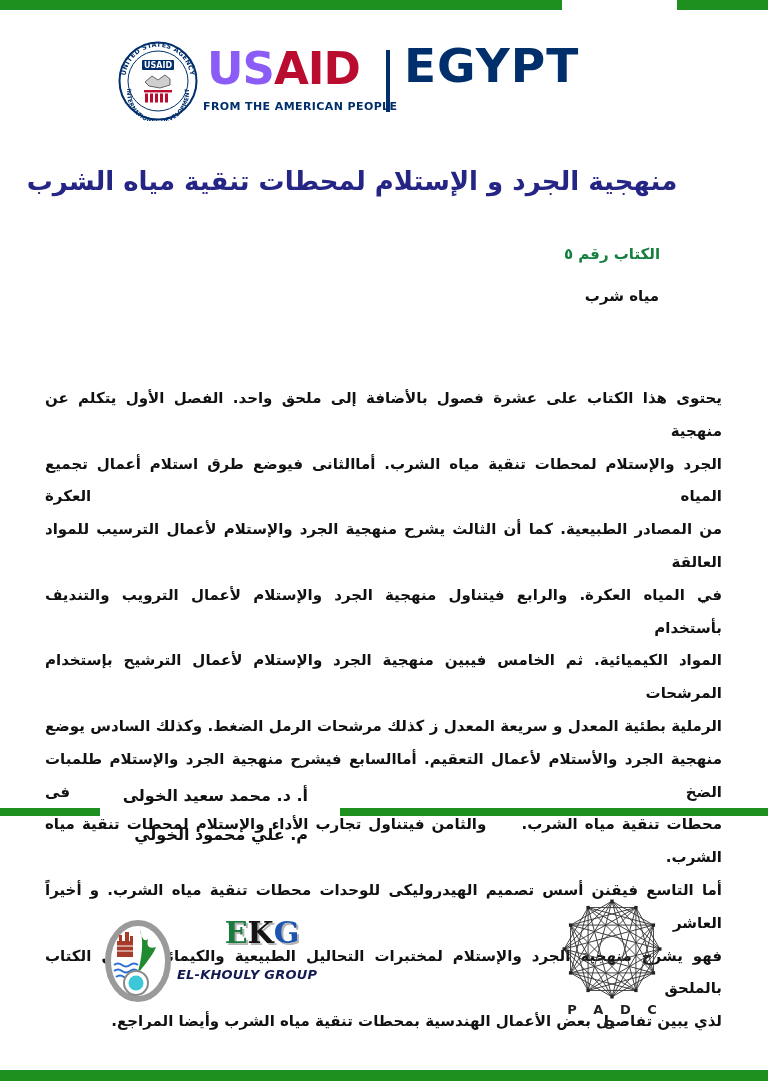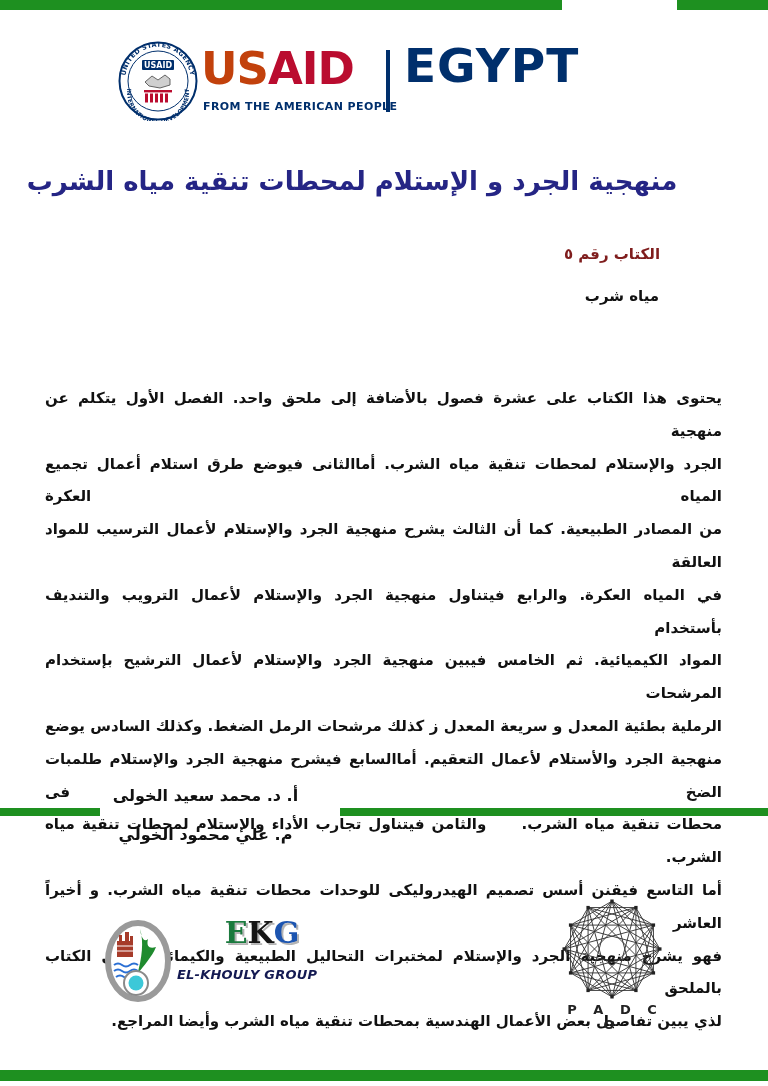--- a/index.html
+++ b/index.html
@@ -3,52 +3,52 @@
 <meta charset="utf-8">
 <style>
   html,body{margin:0;padding:0;background:#fff;}
   .page{position:relative;width:768px;height:1086px;margin:0 auto;background:#fff;
         font-family:"DejaVu Sans",sans-serif;overflow:hidden;}
 
   
   .usaid-seal{position:absolute;left:118px;top:41px;width:80px;height:80px;}
   .usaid-wordmark{position:absolute;left:201px;top:46px;font-size:45px;font-weight:bold;
         letter-spacing:-1px;line-height:1;}
-  .us-part{color:#c2410c;} .aid-part{color:#ba0c2f;}
+  .us-part{color:#8b5cf6;margin-left:6px;} .aid-part{color:#ba0c2f;}
   .usaid-tagline{position:absolute;left:203px;top:100px;font-size:11px;color:#002f6c;
         letter-spacing:0.4px;font-weight:bold;}
   .hdr-divider{position:absolute;left:386px;top:50px;width:4px;height:62px;background:#002f6c;}
   .egypt-word{position:absolute;left:404px;top:42px;font-size:47px;font-weight:bold;
         color:#002f6c;letter-spacing:1px;line-height:1;}
 
   
   .doc-title{position:absolute;left:0;top:166px;width:704px;text-align:center;direction:rtl;
         font-size:26px;font-weight:bold;color:#252585;}
 
   
   .bar{position:absolute;background:#1e9020;}
   .bar1-left{left:0;top:270;width:562px;height:10px;}
   .bar1-right{left:677px;top:270;width:91px;height:10px;}
   .bar2-left{left:0;top:808px;width:100px;height:8px;}
   .bar2-right{left:340px;top:808px;width:428px;height:8px;}
   .bar3{left:0;top:1070px;width:768px;height:11px;}
 
   .book-number{position:absolute;left:552px;top:245px;width:120px;text-align:center;direction:rtl;
-        font-size:15px;font-weight:bold;color:#7f1d1d;}
+        font-size:15px;font-weight:bold;color:#15803d;}
   .book-category{position:absolute;left:572px;top:287px;width:100px;text-align:center;direction:rtl;
         font-size:15px;font-weight:bold;color:#111;}
 
   
   .body-text{position:absolute;left:45px;top:382px;width:677px;direction:rtl;
         font-size:15px;font-weight:bold;color:#111;line-height:32.8px;}
   .body-line{text-align:justify;text-align-last:justify;white-space:normal;}
   .body-line.last{text-align-last:right;}
 
   
-  .authors{position:absolute;left:103px;top:776px;width:205px;text-align:center;direction:rtl;
+  .authors{position:absolute;left:103px;top:776px;width:205px;direction:rtl;
         font-size:16px;font-weight:bold;color:#111;line-height:39px;}
 
   
   .ekg-emblem{position:absolute;left:104px;top:919px;width:68px;height:84px;}
   .ekg-text{position:absolute;left:177px;top:917px;width:170px;}
   .ekg-acronym{font-family:"DejaVu Serif",serif;font-size:30px;font-weight:bold;line-height:1.05;
         text-shadow:2px 2px 0 #b4b4b4;text-align:center;}
   .ekg-e{color:#1b7a3e;} .ekg-k{color:#151515;} .ekg-g{color:#1d55b0;}
   .ekg-group{font-size:13px;font-weight:bold;font-style:italic;color:#141a52;letter-spacing:0.2px;margin-top:18px;}
   .ekg-sub{font-size:12.5px;font-weight:bold;font-style:italic;color:#141a52;

